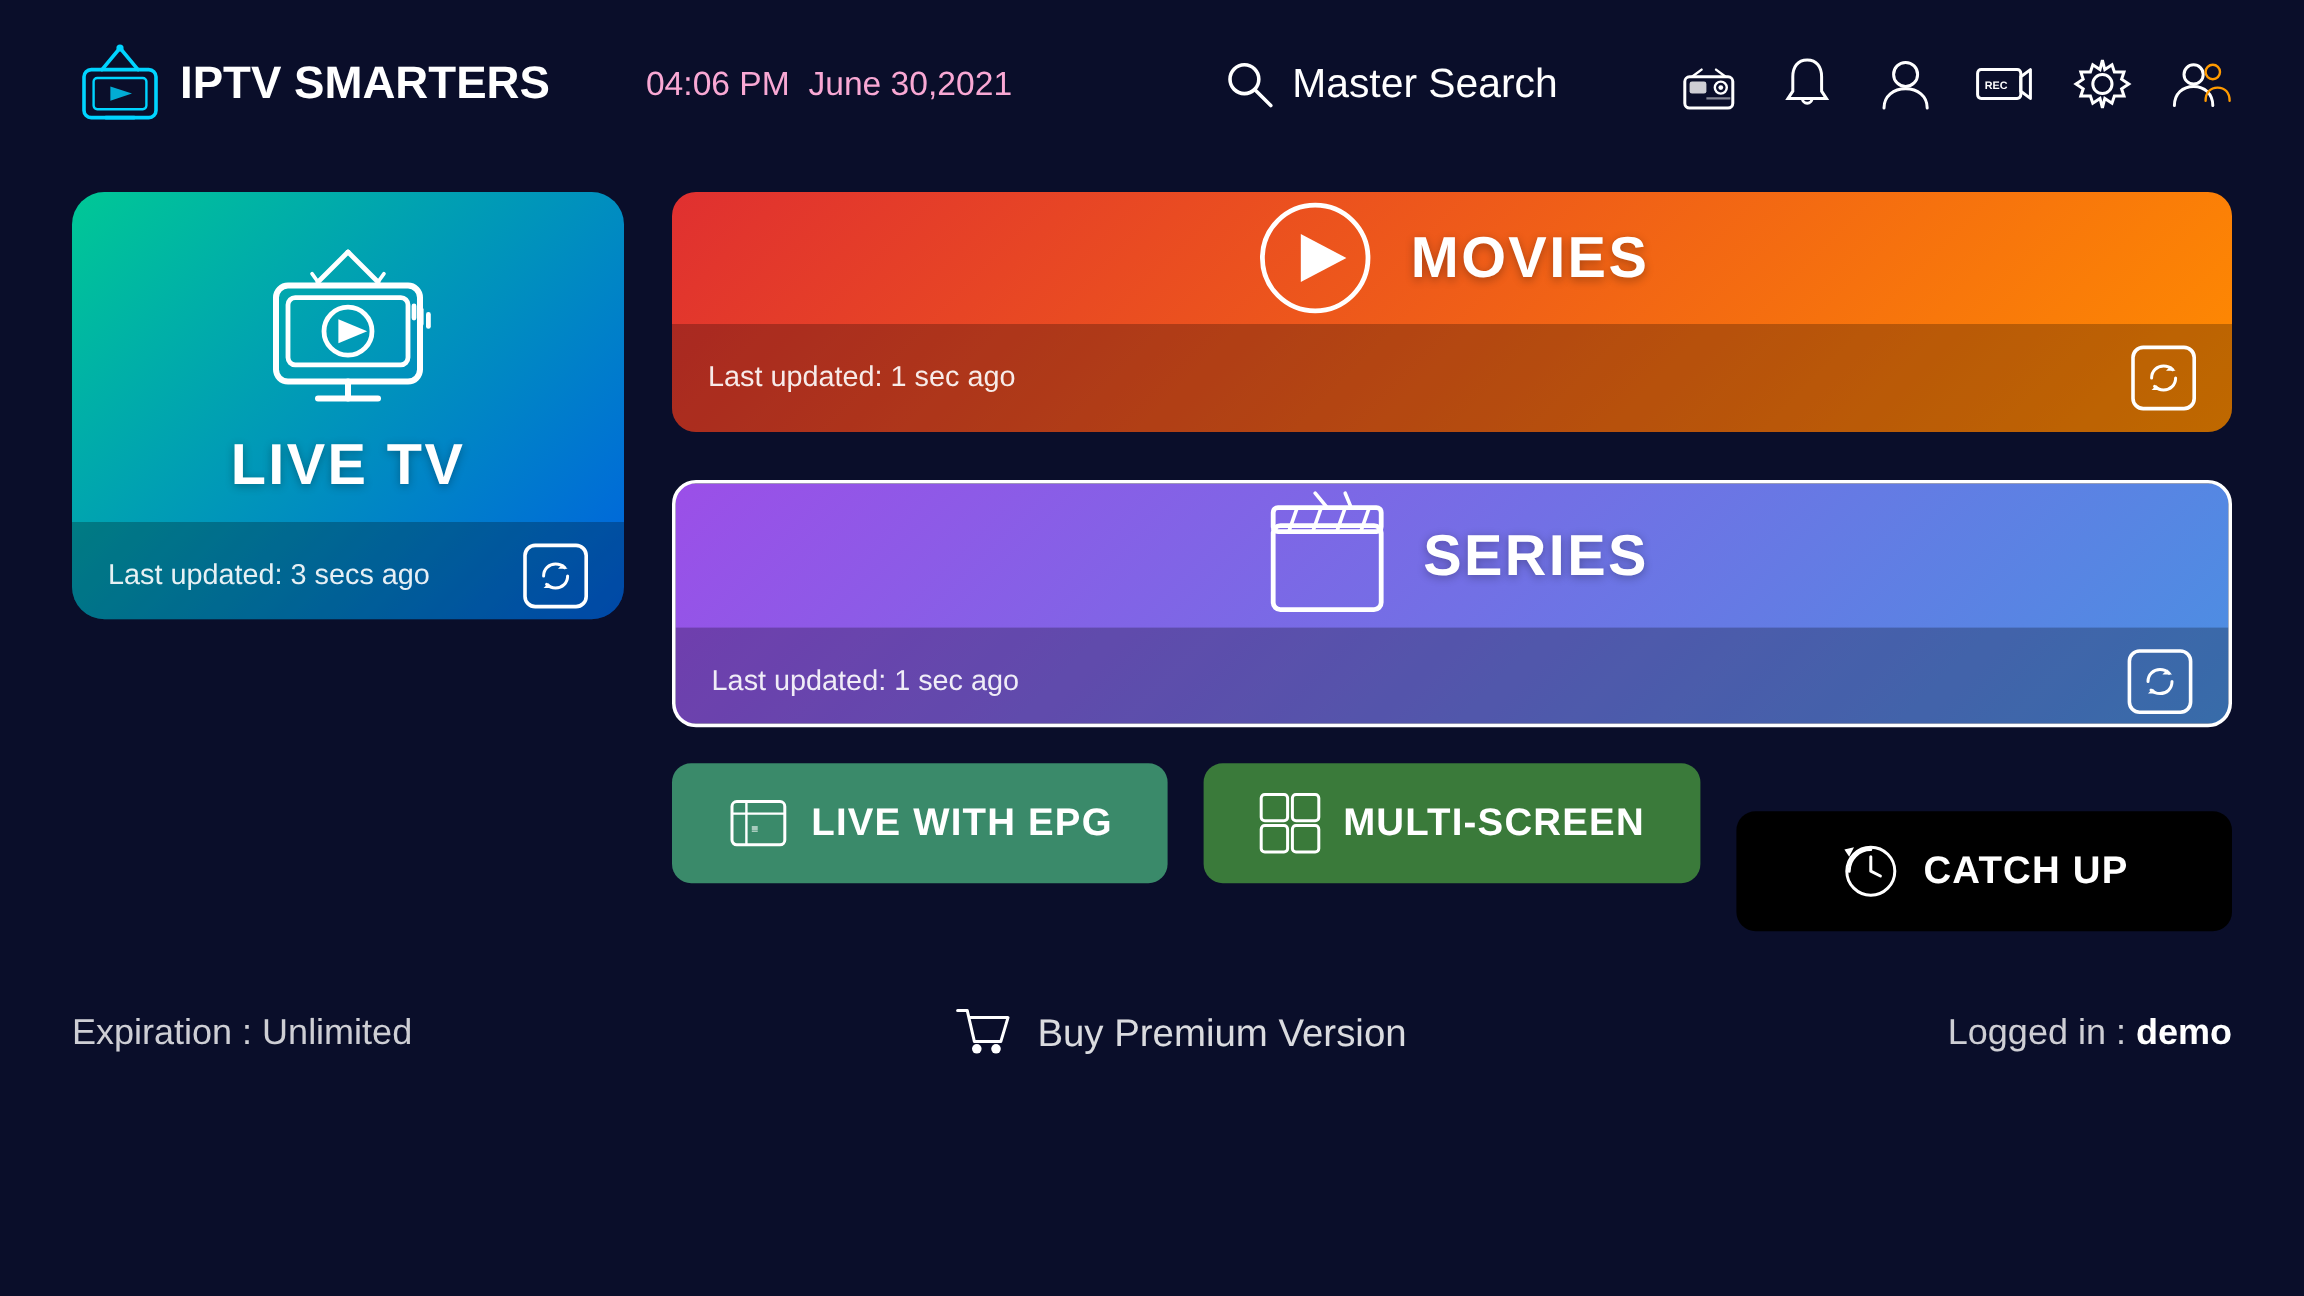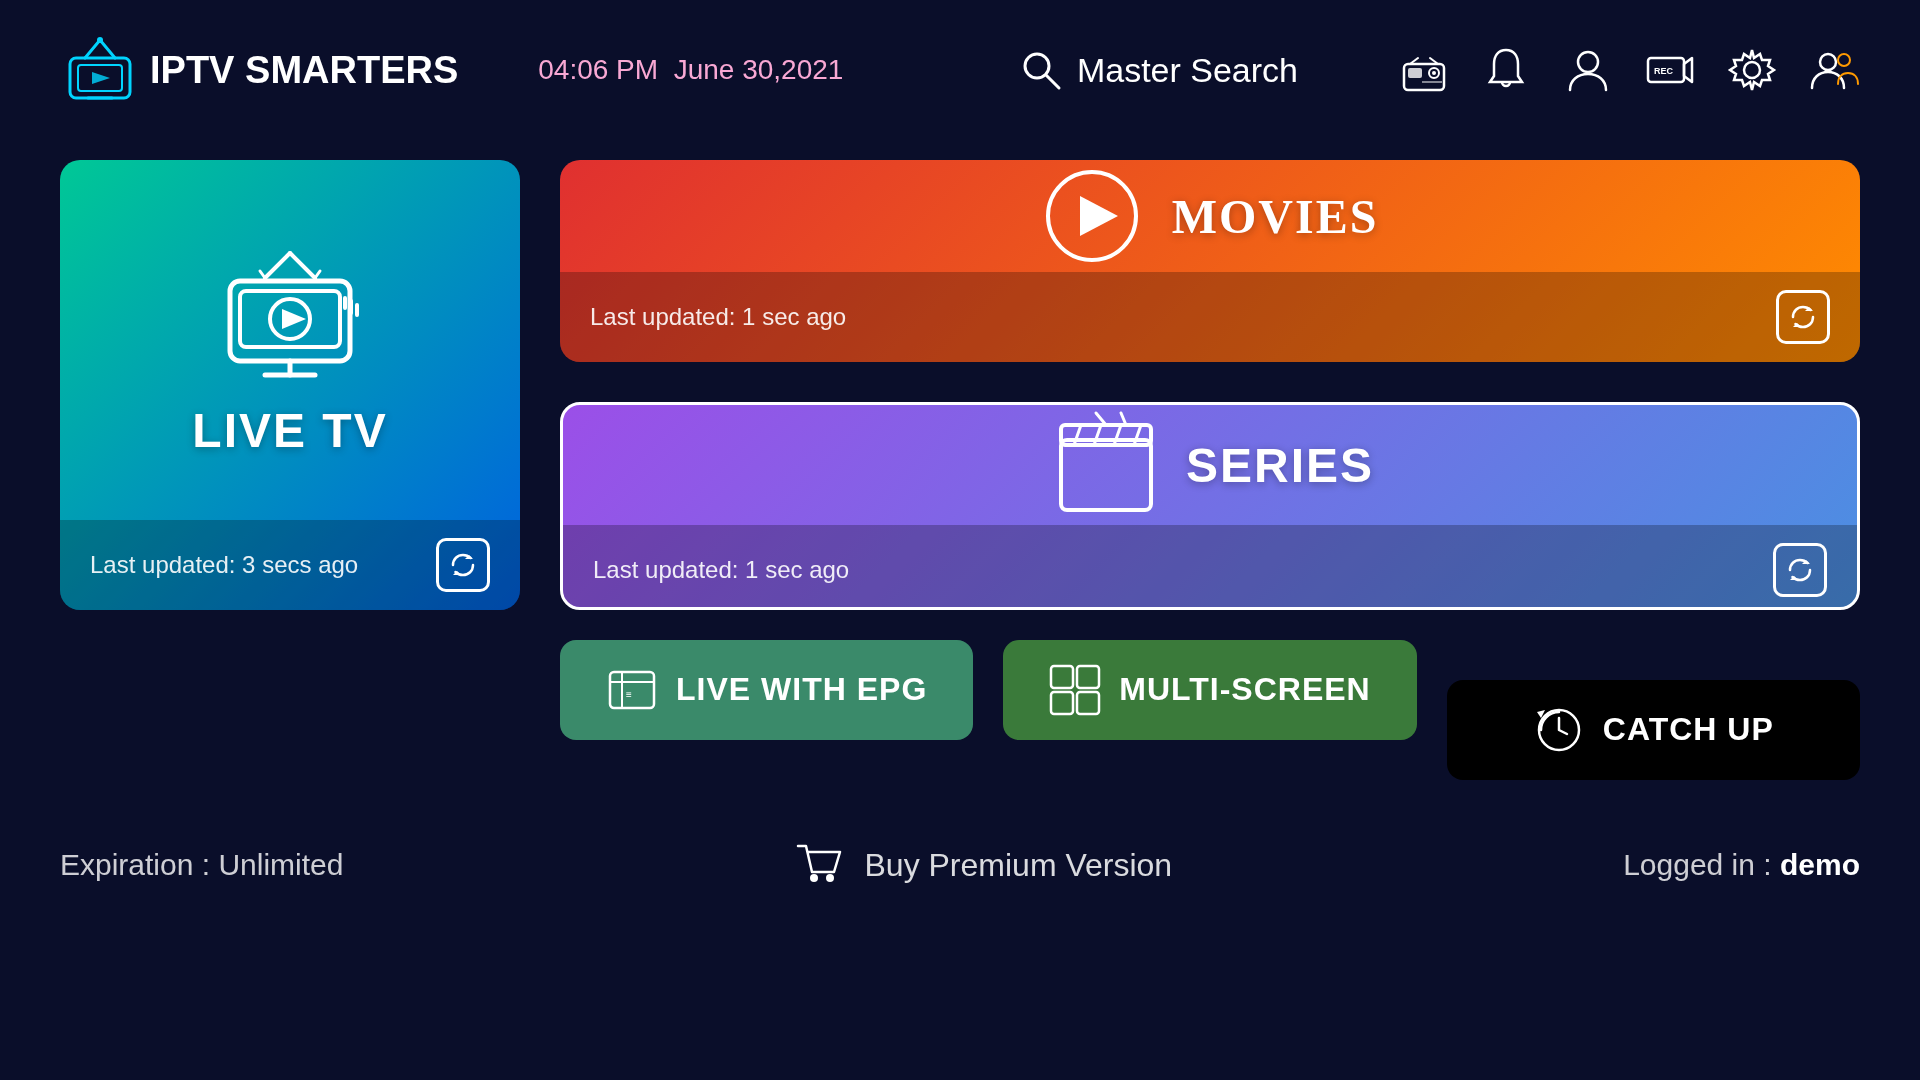--- a/index.html
+++ b/index.html
@@ -98,23 +98,24 @@
       border-radius: 20px;
       overflow: hidden;
       cursor: pointer;
       position: relative;
       display: flex;
       flex-direction: column;
     }
 
     .card-live-tv {
       width: 460px;
-      height: 450px;
+      height: 356px;
       background: linear-gradient(135deg, #00c896 0%, #0060e0 100%);
       flex-shrink: 0;
+      border-radius: 27px;
     }
 
     .card-movies {
       flex: 1;
       height: 460px;
       background: linear-gradient(135deg, #e03030 0%, #ff8c00 100%);
     }
 
     .card-series {
       flex: 1;
@@ -380,21 +381,21 @@
             <polygon points="22,6 26,10 18,10" fill="white"></polygon>
             <polygon points="10,22 6,26 14,26" fill="white"></polygon>
           </svg>
         </div>
       </div>
     </div>
 
     <div style="display:flex; flex-direction:column; flex:1; gap:0;">
 
       <div class="card card-movies">
-        <div class="card-inner" style="flex-direction:row; align-items:center; justify-content:center; gap:30px; padding: 0 40px; font-family: Liberation Serif, serif;">
+        <div class="card-inner" style="flex-direction:row; align-items:center; justify-content:center; gap:30px; padding: 0 40px;">
 
           <svg width="100" height="100" viewBox="0 0 100 100">
             <circle cx="50" cy="50" r="44" fill="none" stroke="white" stroke-width="4"></circle>
             <polygon points="38,30 38,70 76,50" fill="white"></polygon>
           </svg>
           <div class="card-title">MOVIES</div>
         </div>
         <div class="card-footer">
           <span class="card-footer-text">Last updated: 1 sec ago</span>
           <div class="refresh-btn">

